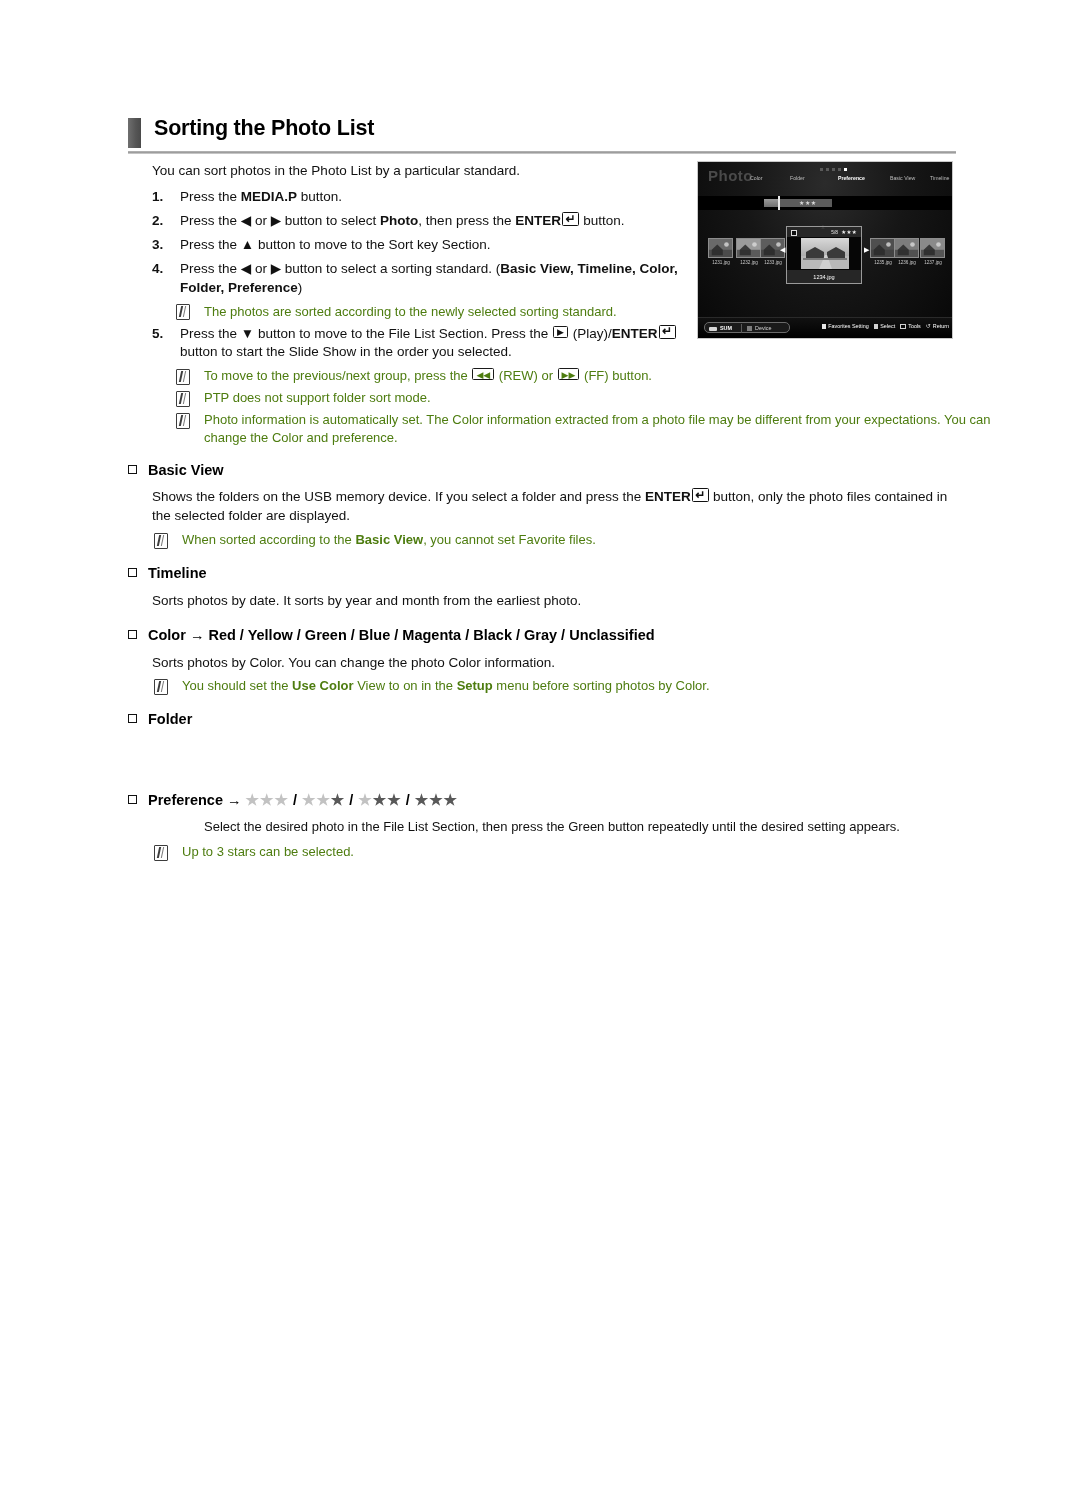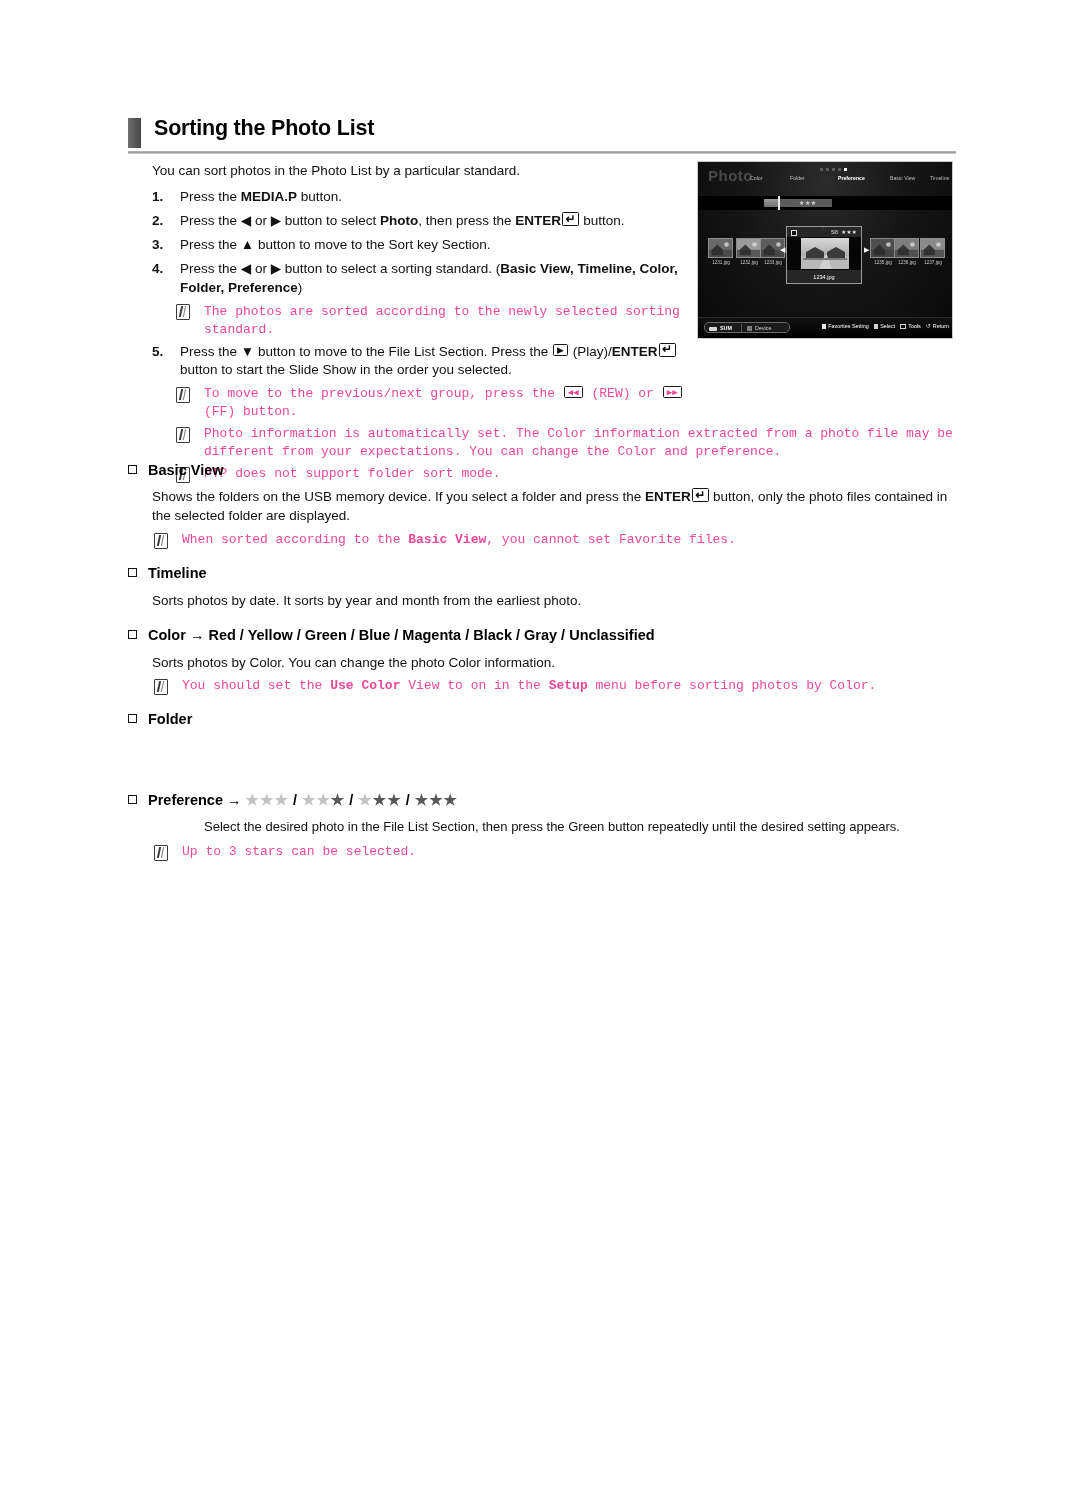--- a/index.html
+++ b/index.html
@@ -89,22 +89,21 @@
     font-weight: bold;
     font-size: 13.5px;
   }
 
   .note {
     position: relative;
     padding-left: 30px;
     margin: 4px 0 4px 22px;
     font-size: 13px;
     line-height: 18px;
-    color: #ec4899;
-    font-family: Liberation Mono, monospace;
+    color: #4d7c0f;
   }
   .note .nicon {
     position: absolute;
     left: 2px;
     top: 1.5px;
   }
   .note-sub {
     margin-left: 52px;
     font-size: 13px;
     line-height: 18px;
@@ -586,28 +585,28 @@
     <div class="step">
       <span class="num">5.</span>
       <span>Press the ▼ button to move to the File List Section. Press the </span><span class="keybox"><span class="g">▶</span></span><span> (Play)/</span><b>ENTER</b><span class="enterbox"></span><span> button to start the Slide Show in the order you selected.</span>
     </div>
 
     <div class="note">
       <span class="nicon"></span>
       <span>To move to the previous/next group, press the </span><span class="keybox"><span class="g">◀◀</span></span><span> (REW) or </span><span class="keybox"><span class="g">▶▶</span></span><span> (FF) button.</span>
     </div>
 
+    <div class="note">
+      <span class="nicon"></span>
+      <span>PTP does not support folder sort mode.</span>
+    </div>
+
     <div class="note" style="width:790px">
       <span class="nicon"></span>
       <span>Photo information is automatically set. The Color information extracted from a photo file may be different from your expectations. You can change the Color and preference.</span>
-    </div>
-
-    <div class="note">
-      <span class="nicon"></span>
-      <span>PTP does not support folder sort mode.</span>
     </div>
   </div>
 
   <div class="sec-head" style="left:128px; top:462px;">
     <span class="sq"></span><span>Basic View</span>
   </div>
   <div class="sec-body" style="top:487px; width:800px;">
     <span>Shows the folders on the USB memory device. If you select a folder and press the </span><b>ENTER</b><span class="enterbox"></span><span> button, only the photo files contained in the selected folder are displayed.</span>
     <div class="note" style="margin-left:0px; margin-top:6px;">
       <span class="nicon"></span>

